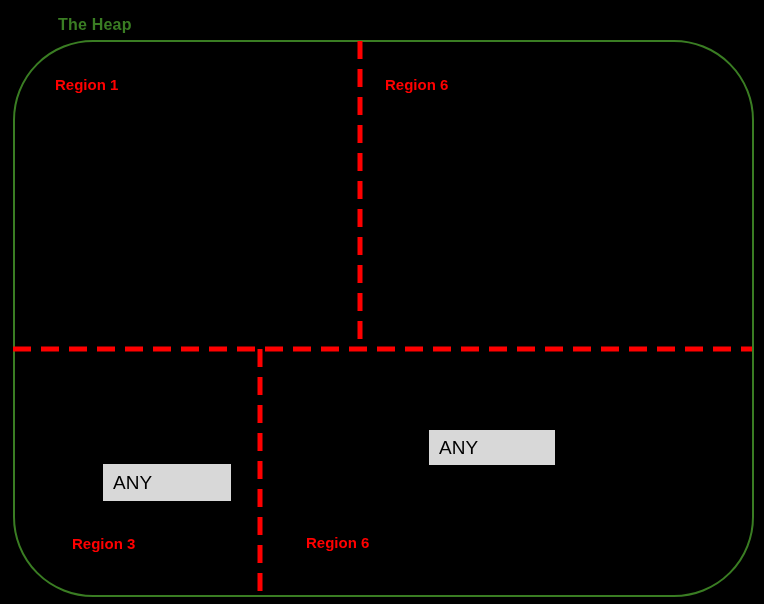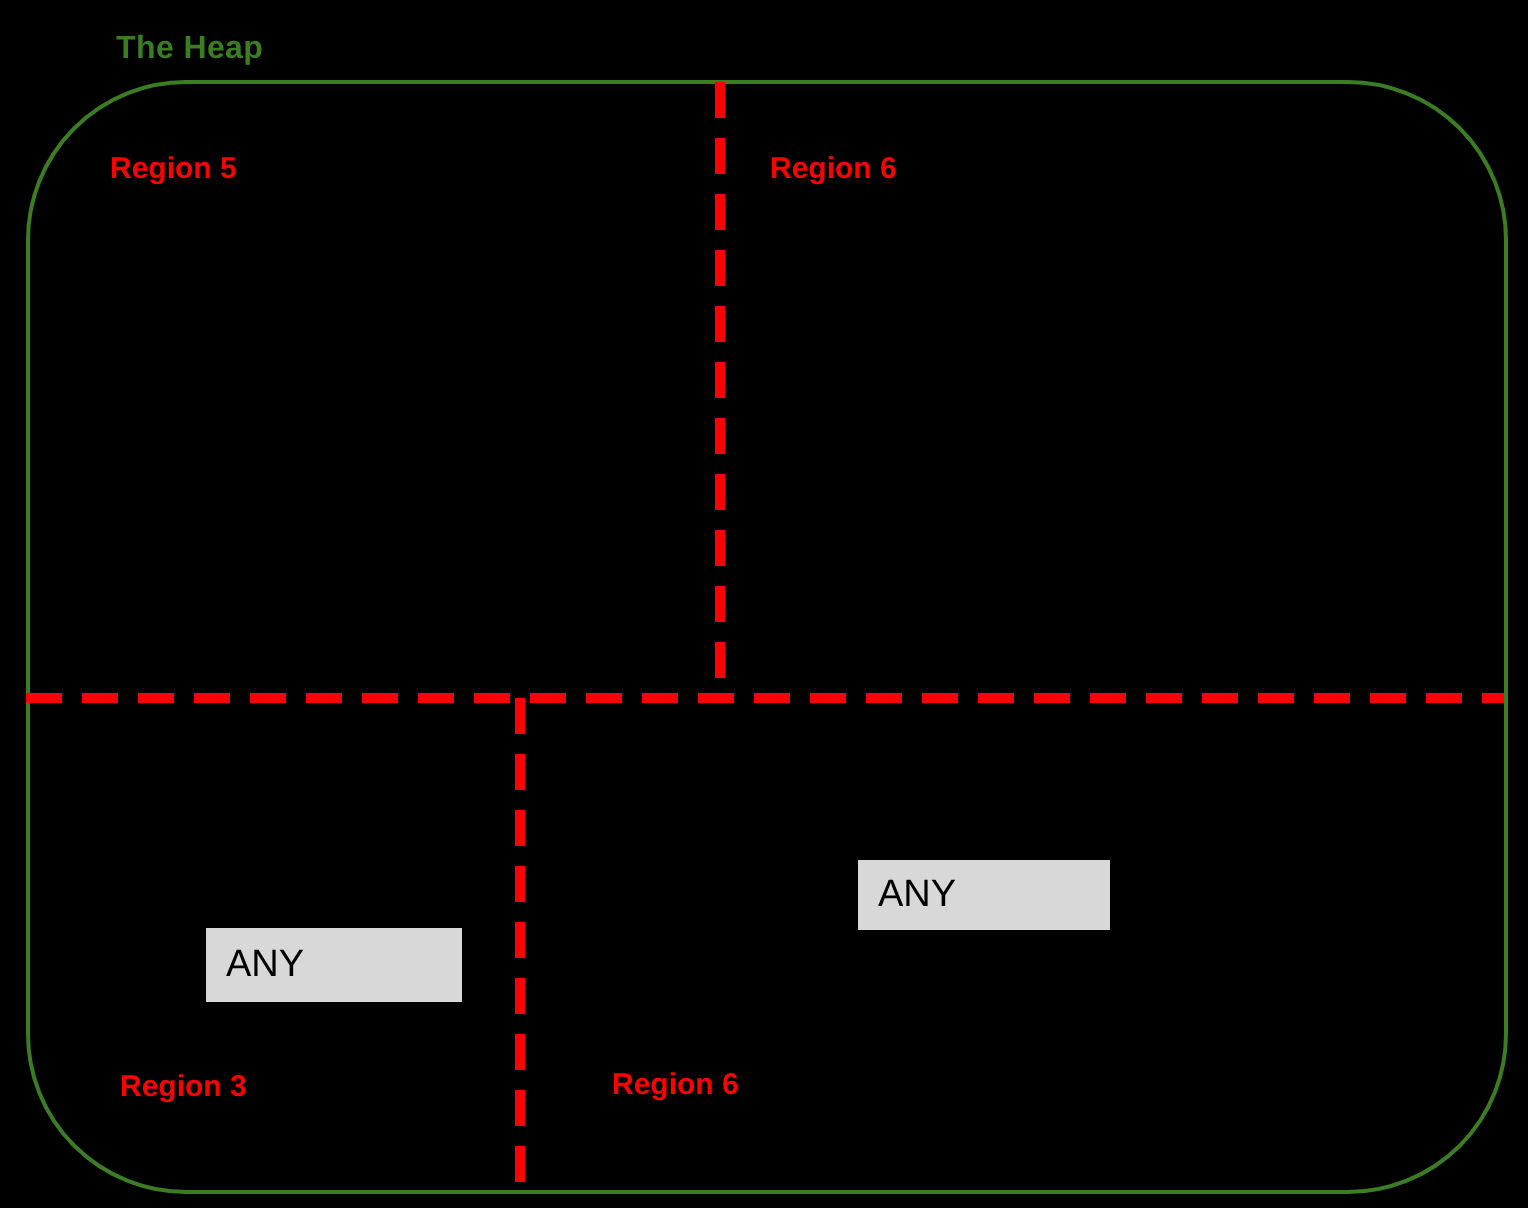--- a/index.html
+++ b/index.html
@@ -57,21 +57,21 @@
   }
   .region-label {
     position: absolute;
     color: var(--region-label);
     font-size: 15px;
     font-weight: bold;
     white-space: nowrap;
   }
   .region-label.r1 { left: 55px;  top: 76px;  }
   .region-label.r2 { left: 385px; top: 76px;  }
-  .region-label.r3 { left: 60px;  top: 535px; }
+  .region-label.r3 { left: 72px;  top: 535px; }
   .region-label.r4 { left: 306px; top: 534px; }
   .node-box {
     position: absolute;
     background: var(--node-fill);
     border: 1px solid var(--node-border);
     color: var(--node-text);
     font-size: 19px;
     display: flex;
     align-items: center;
     padding-left: 10px;
@@ -91,21 +91,21 @@
   <div class="heap-outline"></div>
 
   <div class="heap-title">The Heap</div>
 
   <svg class="divider-svg" viewBox="0 0 764 604" xmlns="http://www.w3.org/2000/svg">
     <line x1="360" y1="41" x2="360" y2="349"></line>
     <line x1="13" y1="349" x2="752" y2="349"></line>
     <line x1="260" y1="349" x2="260" y2="594"></line>
   </svg>
 
-  <div class="region-label r1">Region 5</div>
+  <div class="region-label r1">Region 1</div>
 
   <div class="region-label r2">Region 6</div>
 
   <div class="region-label r3">Region 3</div>
 
   <div class="region-label r4">Region 6</div>
 
 
 
 

